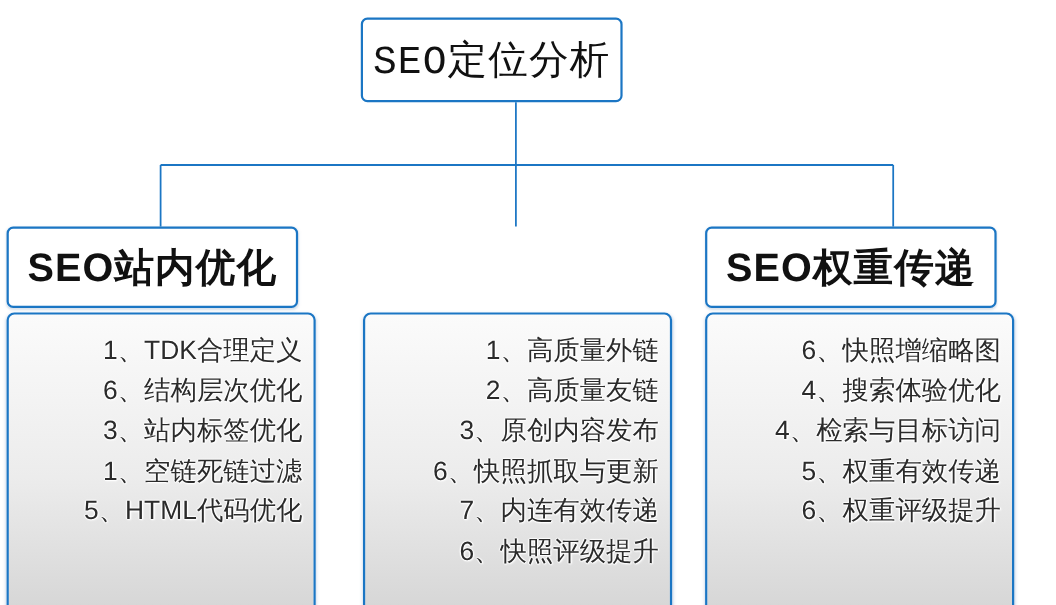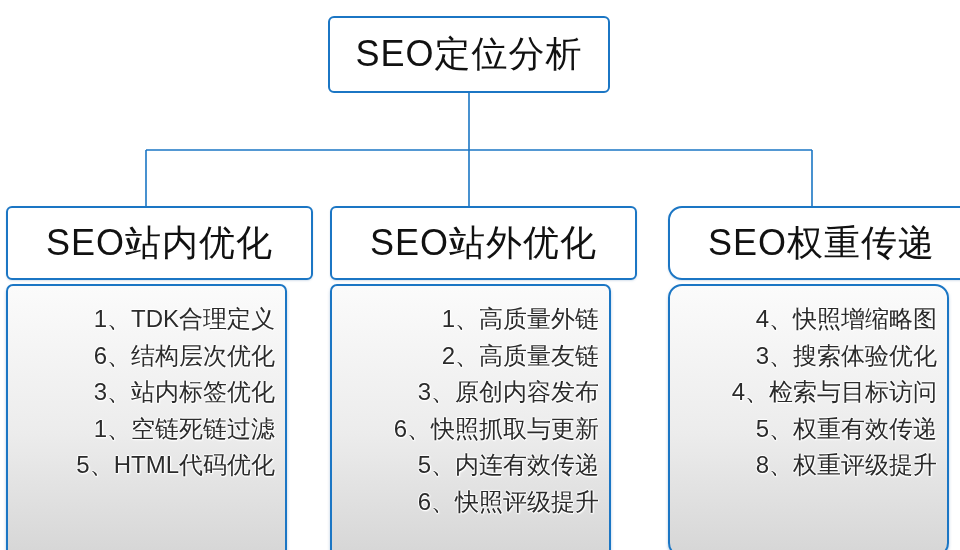--- a/index.html
+++ b/index.html
@@ -28,45 +28,46 @@
     fill:none;
   }
   .box{
     position:absolute;
     background:#ffffff;
     border:2px solid var(--accent);
     border-radius:6px;
     display:flex;align-items:center;justify-content:center;
   }
   .root-box{
-    left:328px;top:16px;width:282px;height:77px;
+    left:328px;top:16px;width:238px;height:77px;font-family:Liberation Mono, monospace;
   }
   .node-title{
     font-size:36px;
     letter-spacing:1px;
     color:var(--header-text);
     white-space:nowrap;
   }
   .header-box{
-    top:206px;height:74px;width:307px;
+    top:206px;height:74px;width:265px;
     box-shadow:0 1px 2px rgba(140,170,200,.35);
+    font-weight:bold;
   }
   .body-box{
     position:absolute;
     top:284px;height:273px;width:281px;
     border:2px solid var(--accent);
     border-radius:7px;
     background:linear-gradient(to bottom,var(--body-gradient-top) 0%,#ECECEC 55%,var(--body-gradient-bottom) 100%);
     box-shadow:0 2px 3px rgba(110,150,195,.5);
     padding:15px 10px 0 21px;
     text-align:right;
   }
   .col1{left:6px;}
   .col2{left:330px;}
-  .col3{left:668px;border-radius:14px;}
+  .col3{left:641px;}
   .item{
     font-size:24px;
     line-height:36.5px;
     color:var(--item-text);
     white-space:nowrap;
     text-shadow:0 1px 1px #fff,1px 0 1px #fff,-1px 0 1px #fff,0 -1px 1px #fff,1px 1px 2px #fff;
   }
 </style>
 </head>
 <body>
@@ -89,36 +90,33 @@
     <span class="node-title">SEO站内优化</span>
   </div>
   <div class="body-box col1">
     <div class="item">1、TDK合理定义</div>
     <div class="item">6、结构层次优化</div>
     <div class="item">3、站内标签优化</div>
     <div class="item">1、空链死链过滤</div>
     <div class="item">5、HTML代码优化</div>
   </div>
 
-  <div class="box header-box col2">
-    <span class="node-title">SEO站外优化</span>
-  </div>
   <div class="body-box col2">
     <div class="item">1、高质量外链</div>
     <div class="item">2、高质量友链</div>
     <div class="item">3、原创内容发布</div>
     <div class="item">6、快照抓取与更新</div>
-    <div class="item">5、内连有效传递</div>
+    <div class="item">7、内连有效传递</div>
     <div class="item">6、快照评级提升</div>
   </div>
 
   <div class="box header-box col3">
     <span class="node-title">SEO权重传递</span>
   </div>
   <div class="body-box col3">
-    <div class="item">4、快照增缩略图</div>
-    <div class="item">3、搜索体验优化</div>
+    <div class="item">6、快照增缩略图</div>
+    <div class="item">4、搜索体验优化</div>
     <div class="item">4、检索与目标访问</div>
     <div class="item">5、权重有效传递</div>
-    <div class="item">8、权重评级提升</div>
+    <div class="item">6、权重评级提升</div>
   </div>
 
 </div>
 
 </body></html>

